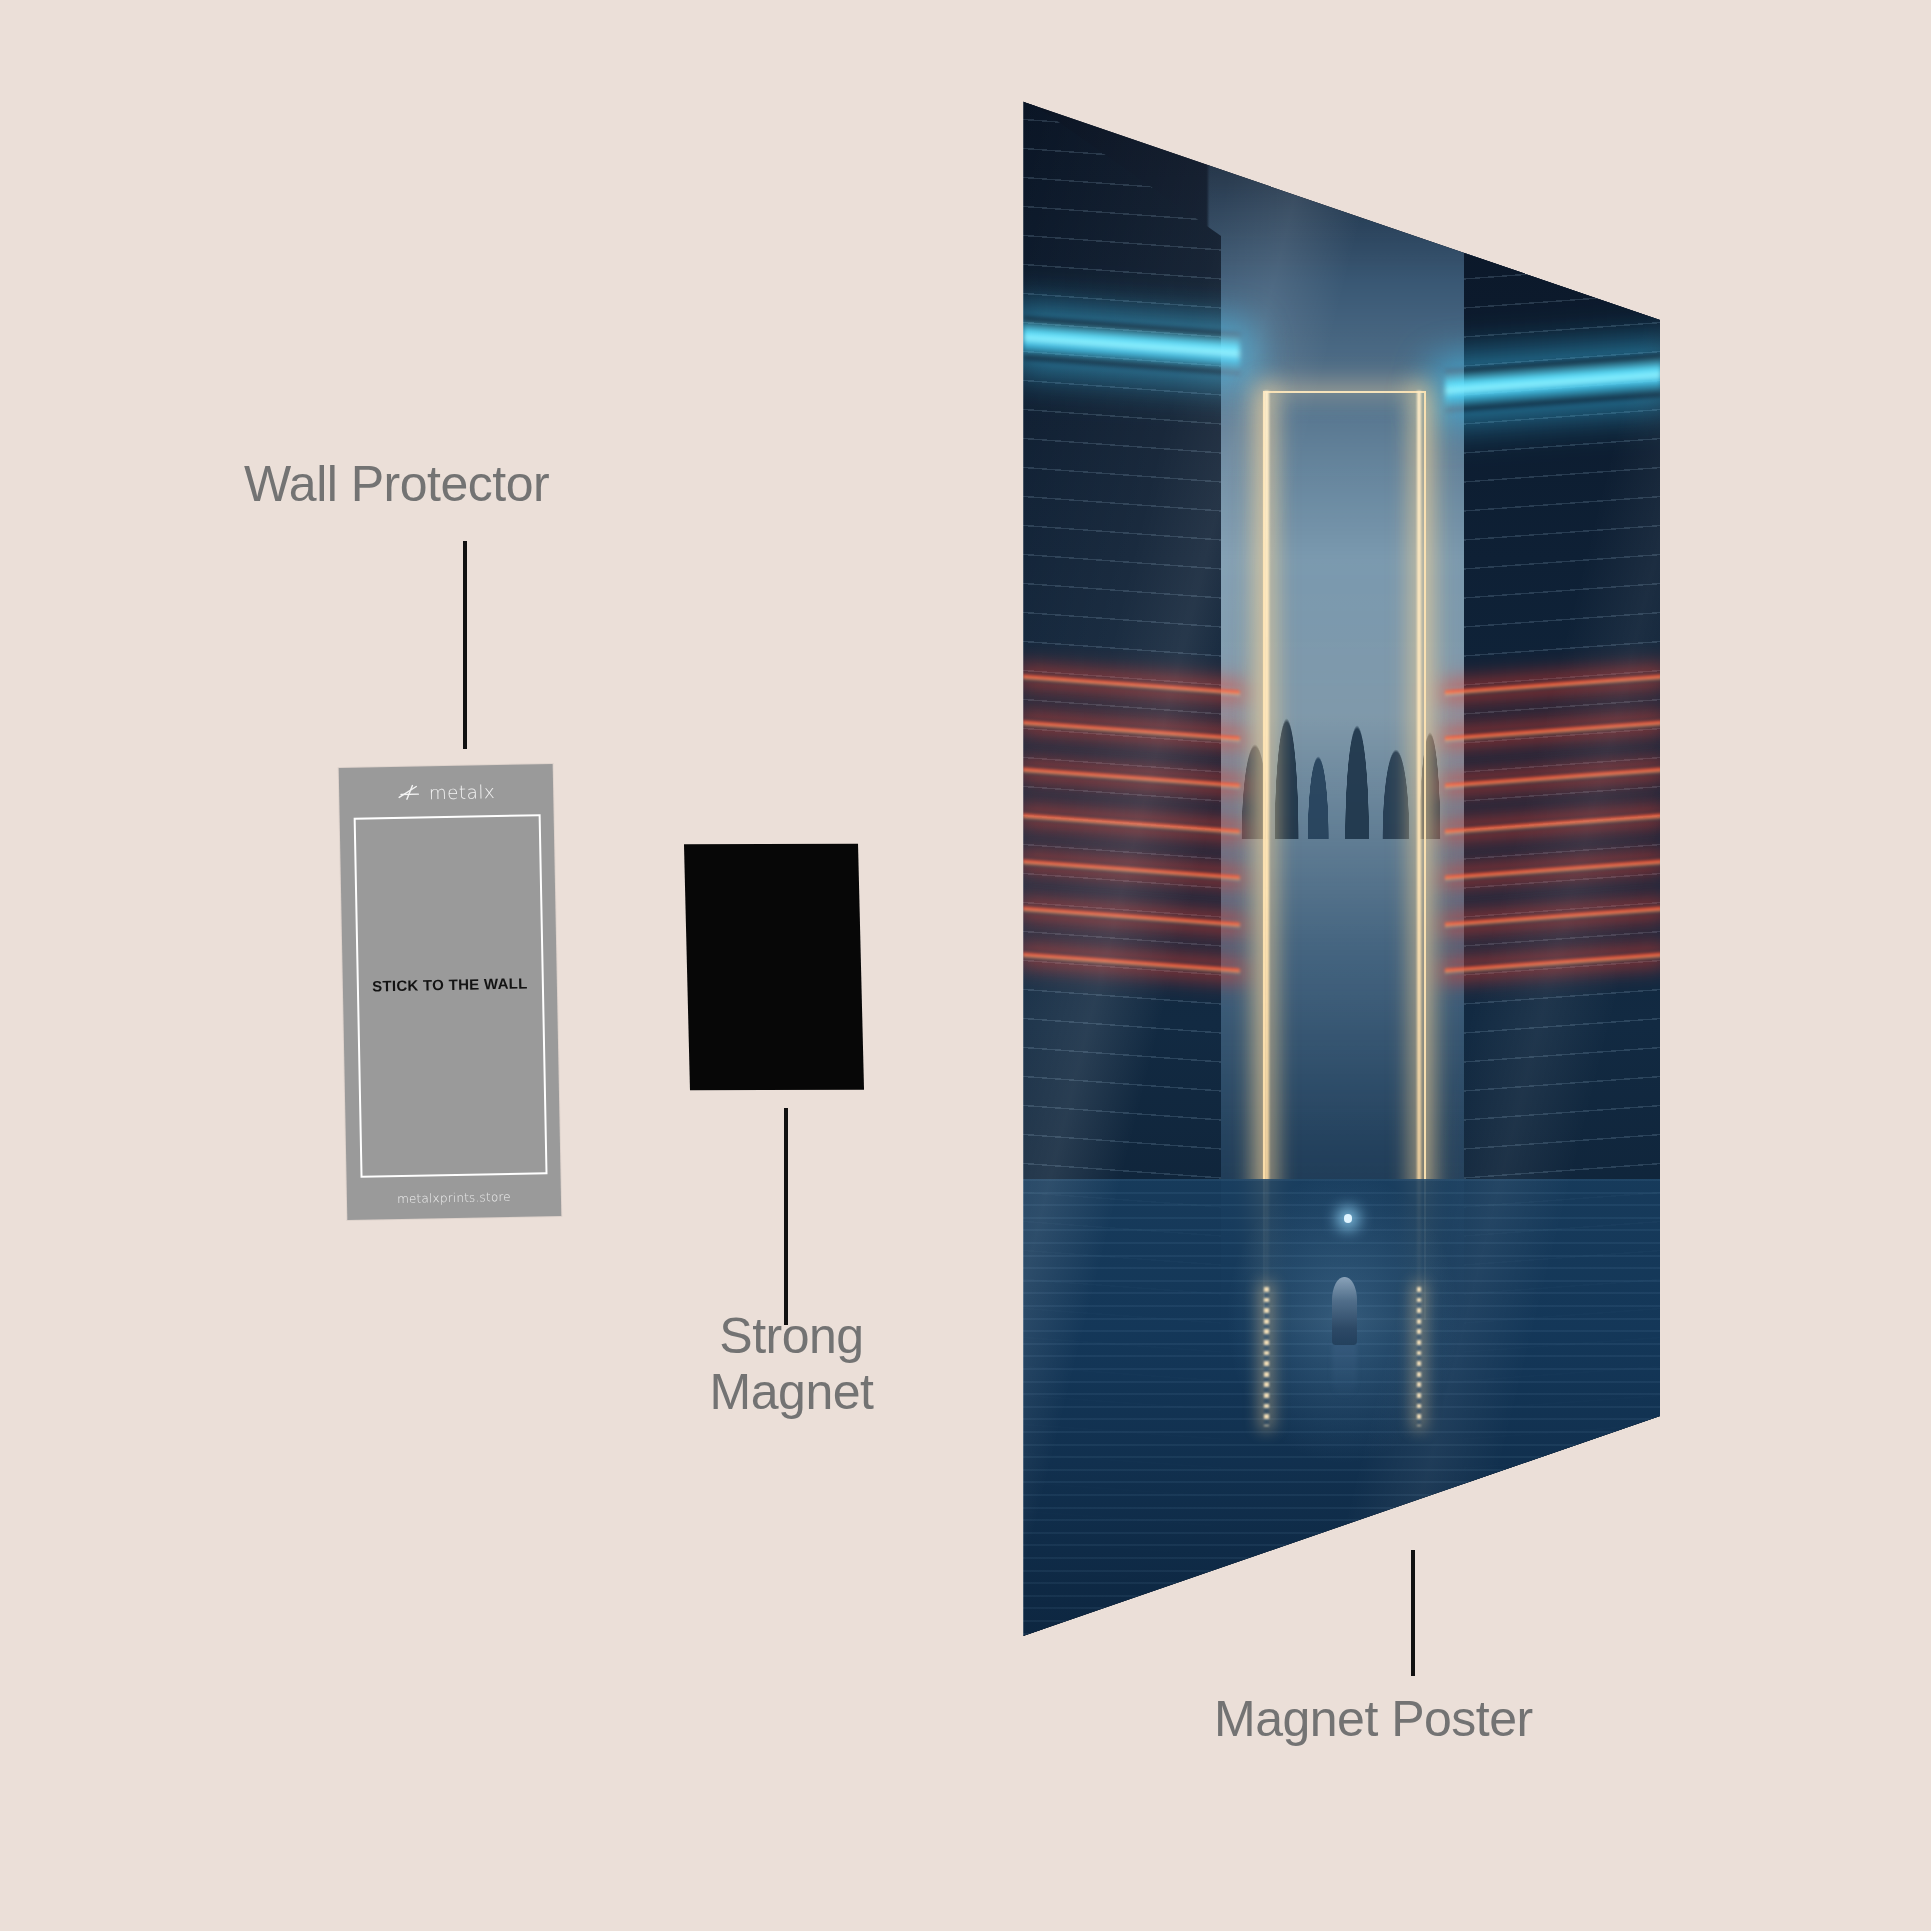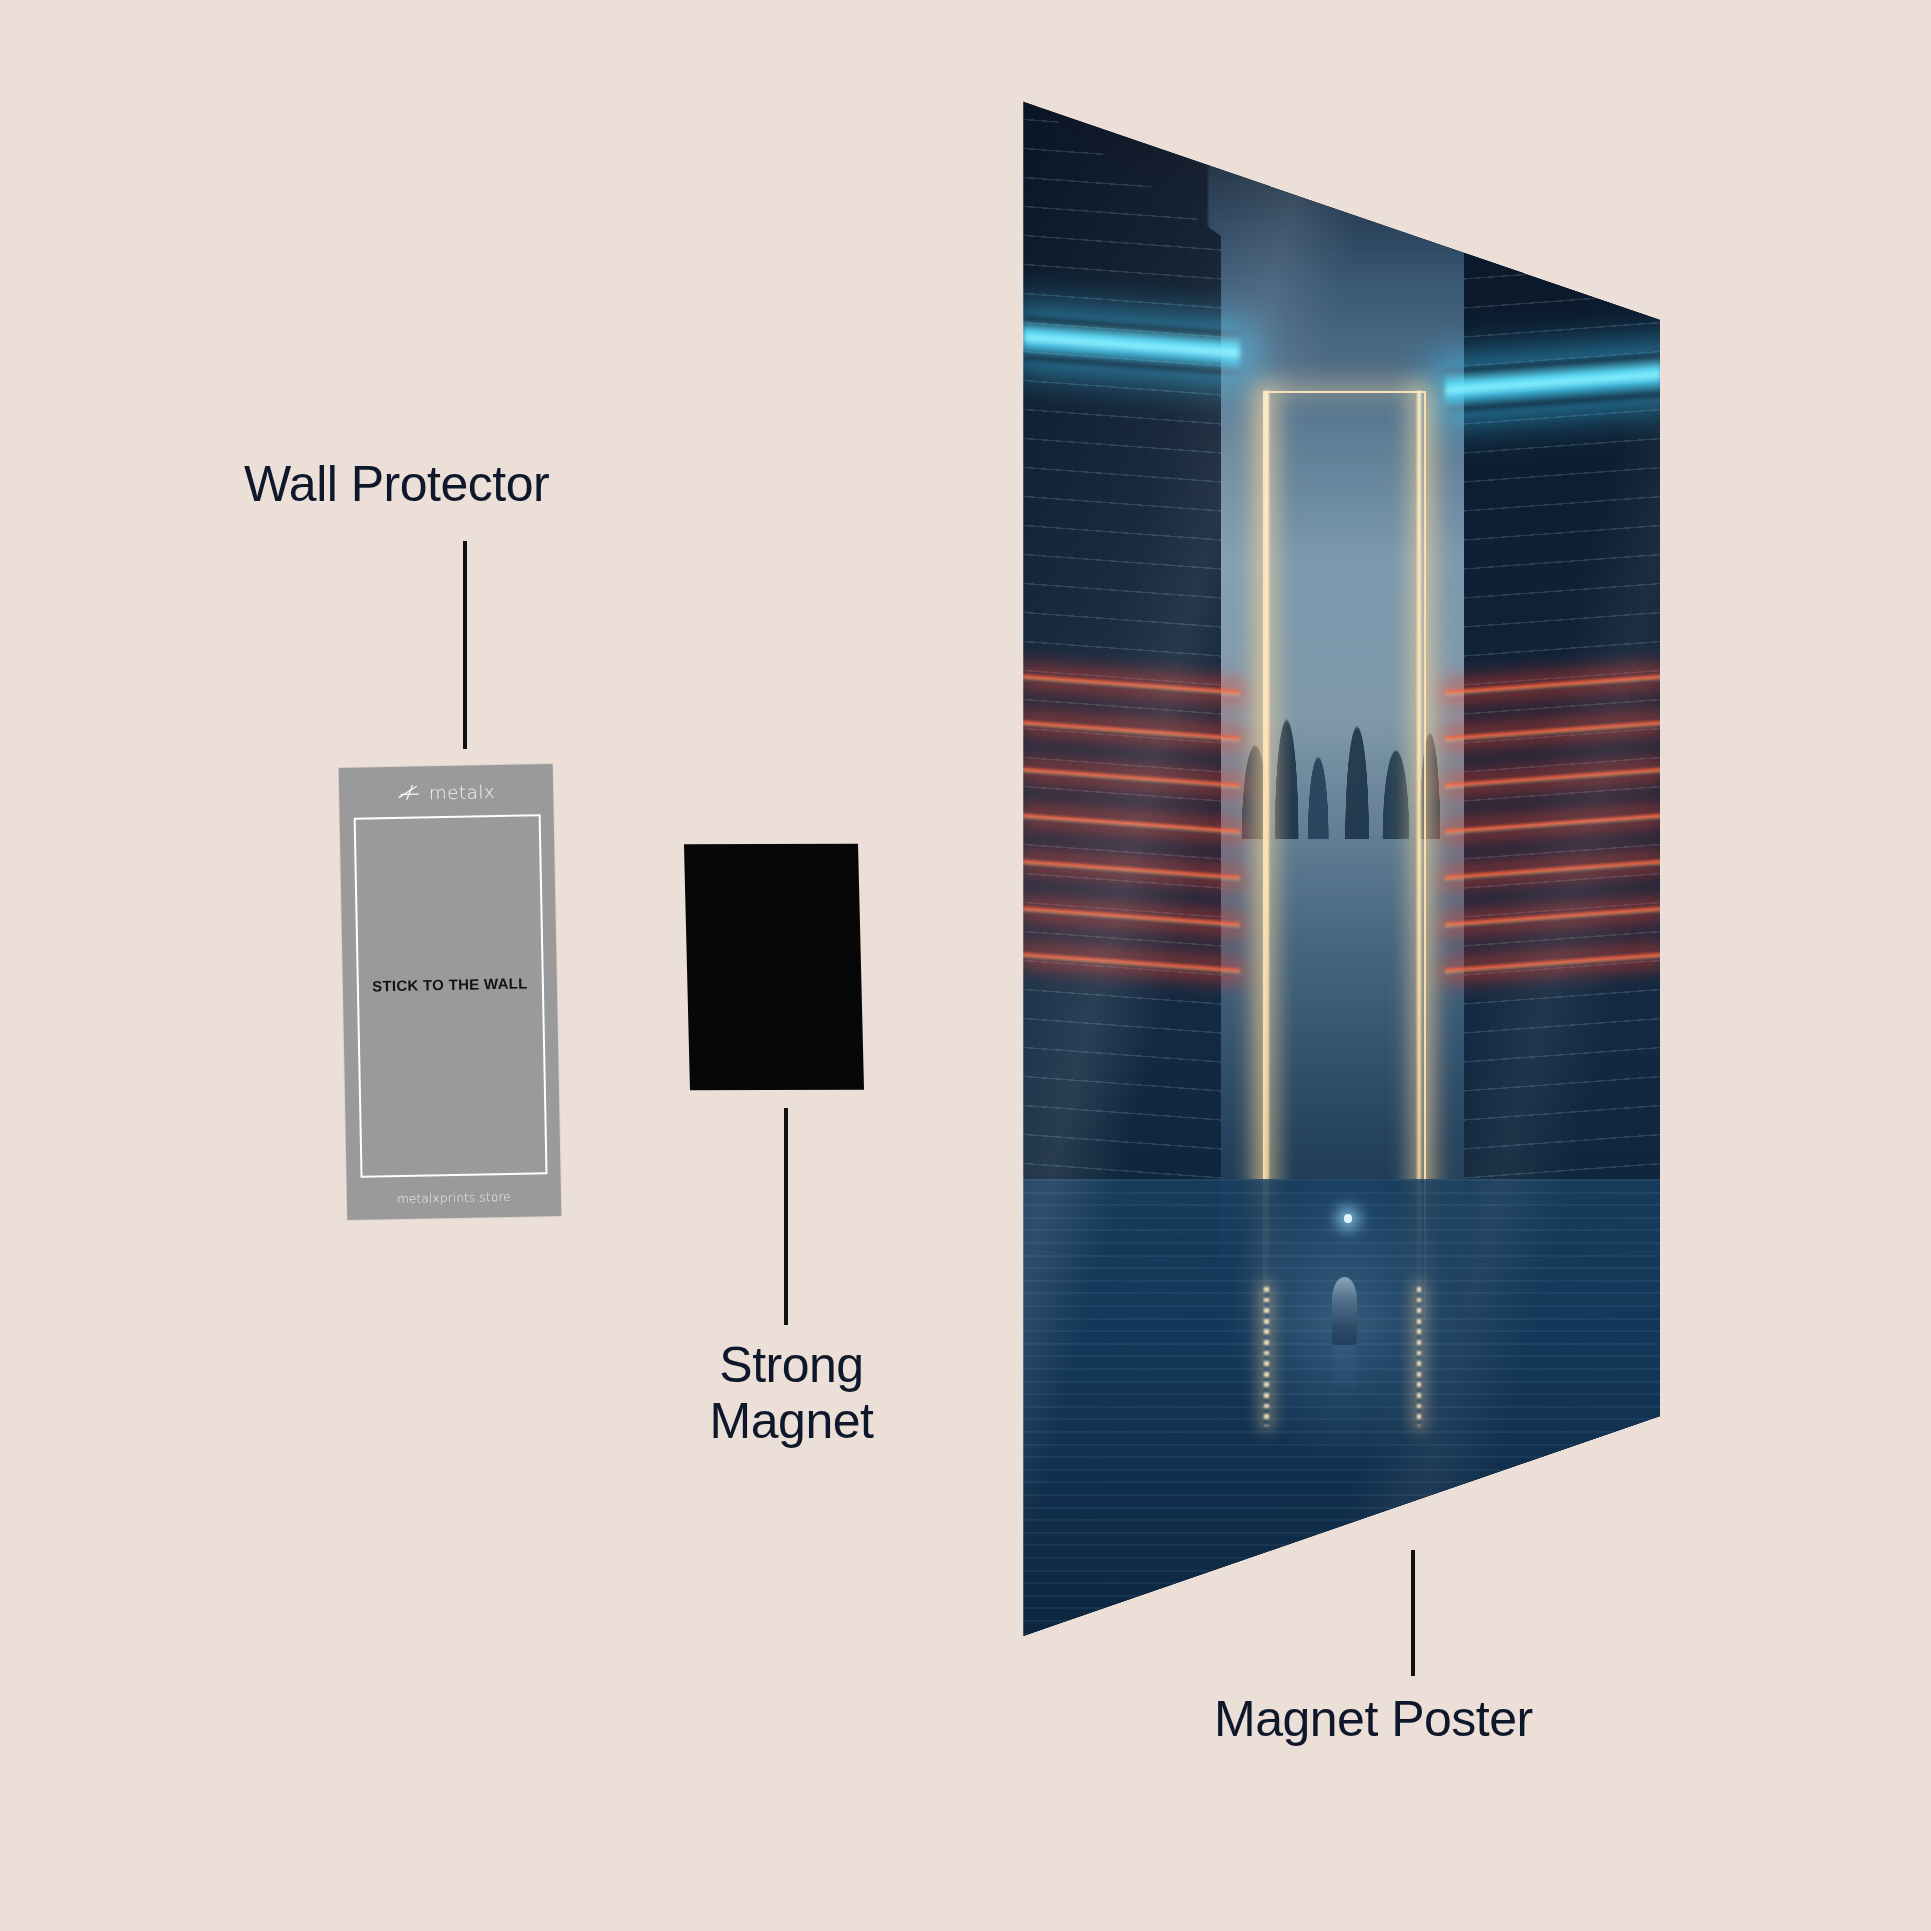--- a/index.html
+++ b/index.html
@@ -7,21 +7,21 @@
   body{
     width:1931px;height:1931px;overflow:hidden;
     font-family:"Liberation Sans","DejaVu Sans",sans-serif;
     background:#ebdfd8;
   }
   #stage{position:relative;width:1931px;height:1931px;background:#ebdfd8;}
 
   
   .label{
     position:absolute;
-    color:#0f172a;
+    color:#737373;
     font-weight:400;
     letter-spacing:-0.5px;
     line-height:1.02;
     white-space:pre-line;
     font-family:"Liberation Sans","DejaVu Sans",sans-serif;
   }
   .leader{position:absolute;background:#111111;}
 
   
   #wall-protector{
@@ -256,21 +256,21 @@
 
     <div id="wp-center-text">STICK TO THE WALL</div>
 
     <div id="wp-url">metalxprints.store</div>
   </div>
 
   <div id="magnet"></div>
 
   <div class="leader" style="left:784px;top:1108px;width:3.9px;height:217px;"></div>
 
-  <div class="label" id="label-strong-magnet" style="left:666px;top:1337px;width:251px;text-align:center;font-size:50px;line-height:1.12;">Strong
+  <div class="label" id="label-strong-magnet" style="left:666px;top:1308px;width:251px;text-align:center;font-size:50px;line-height:1.12;">Strong
 Magnet</div>
 
   <div id="poster-wrap">
     <div id="poster-art">
 
       <div class="art-layer" id="art-base"></div>
       <div id="art-hall"></div>
       <div id="art-trees"></div>
 
       <div class="wall" id="wall-left">

